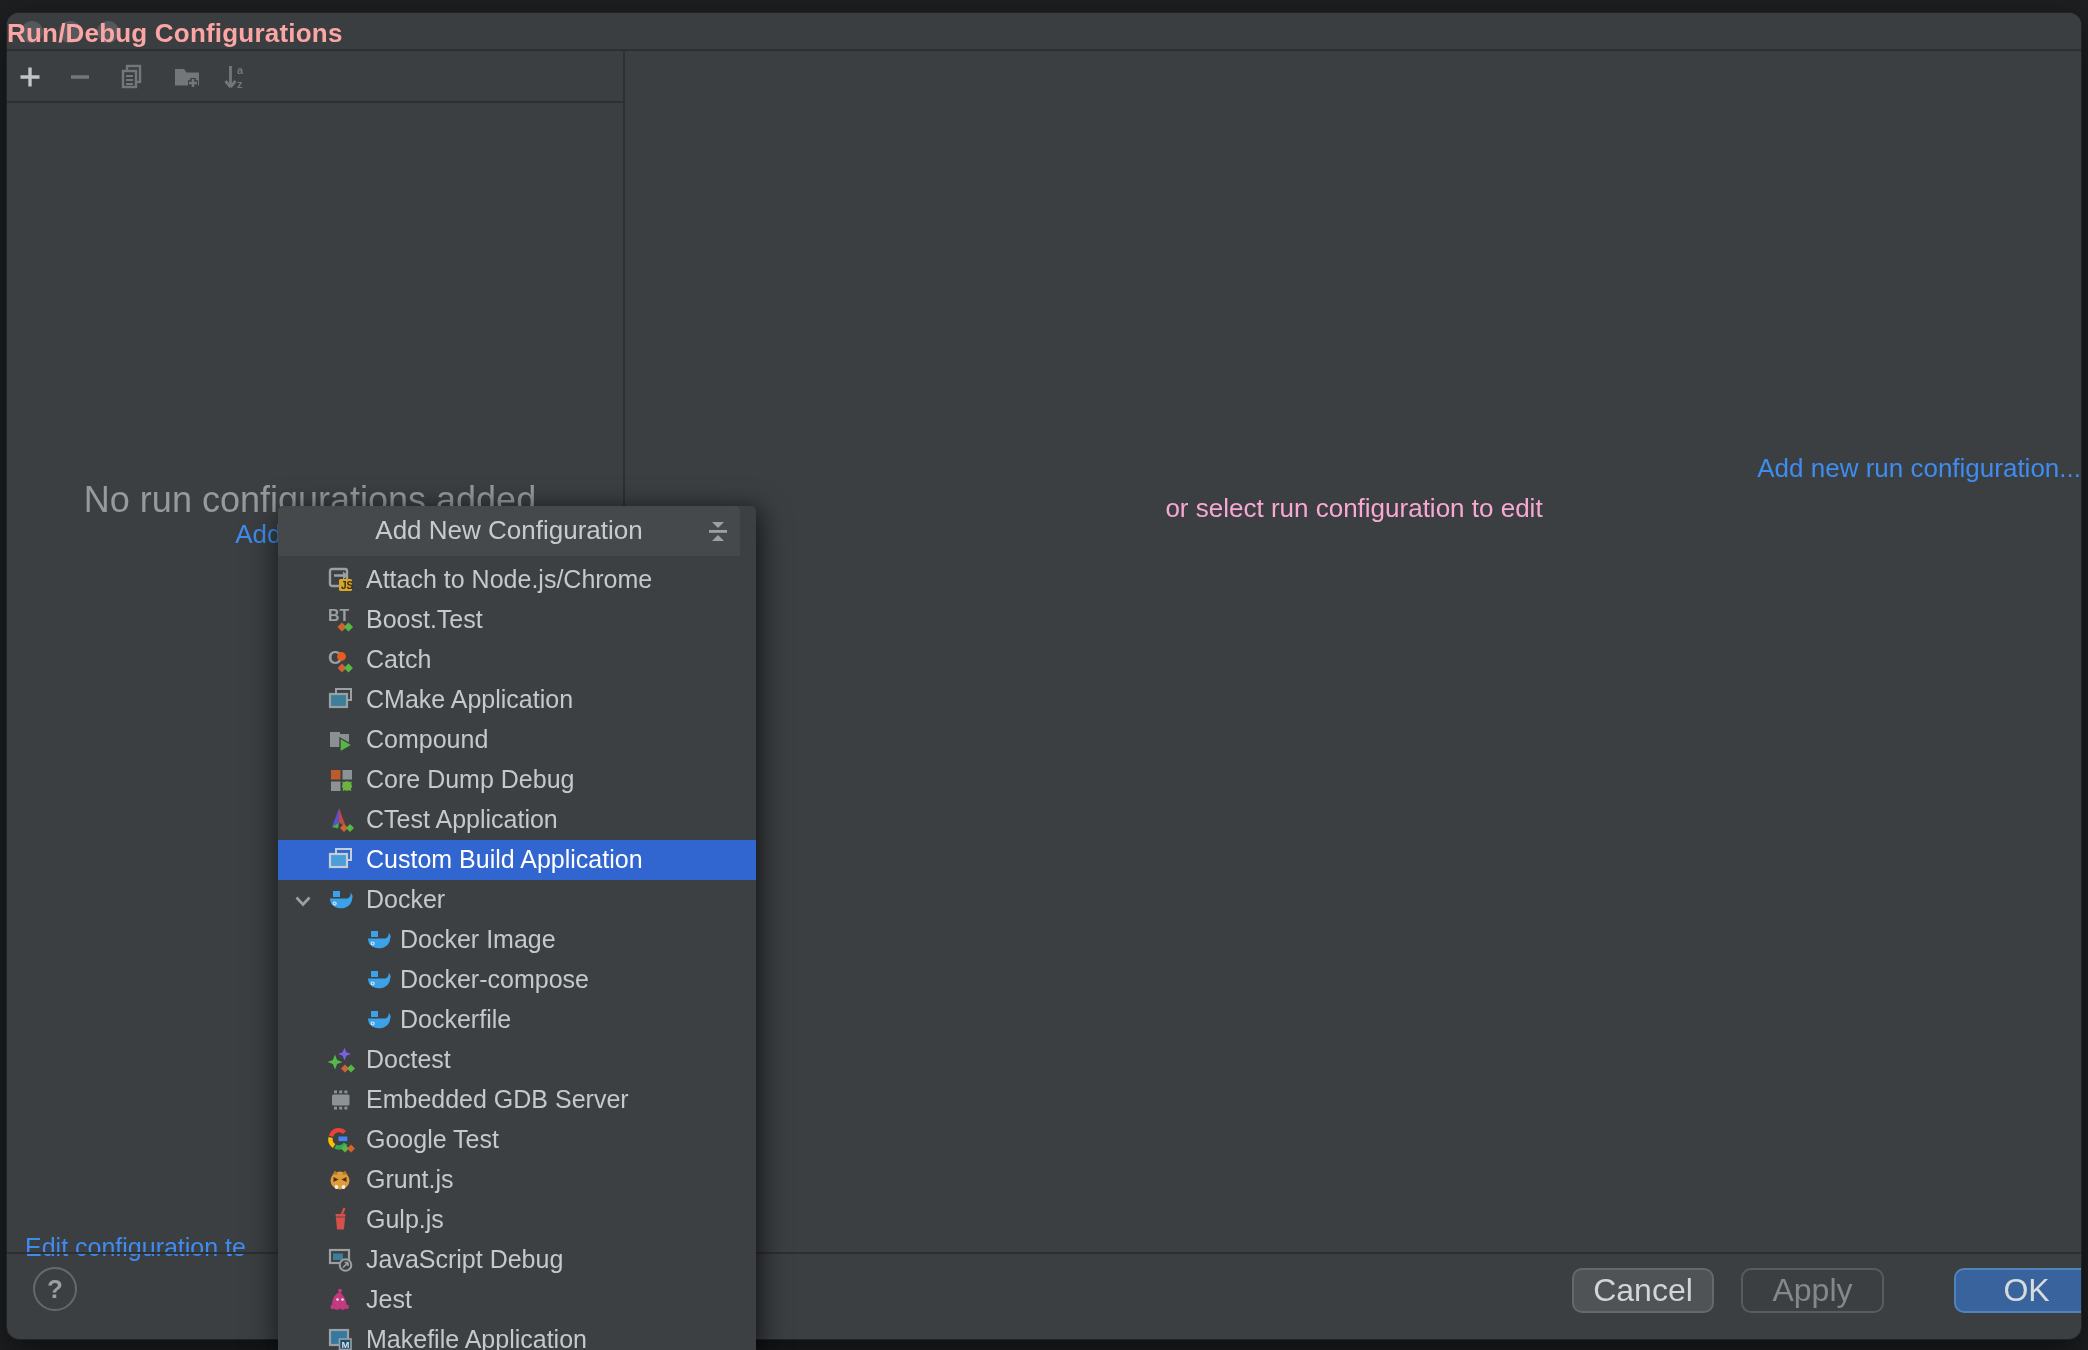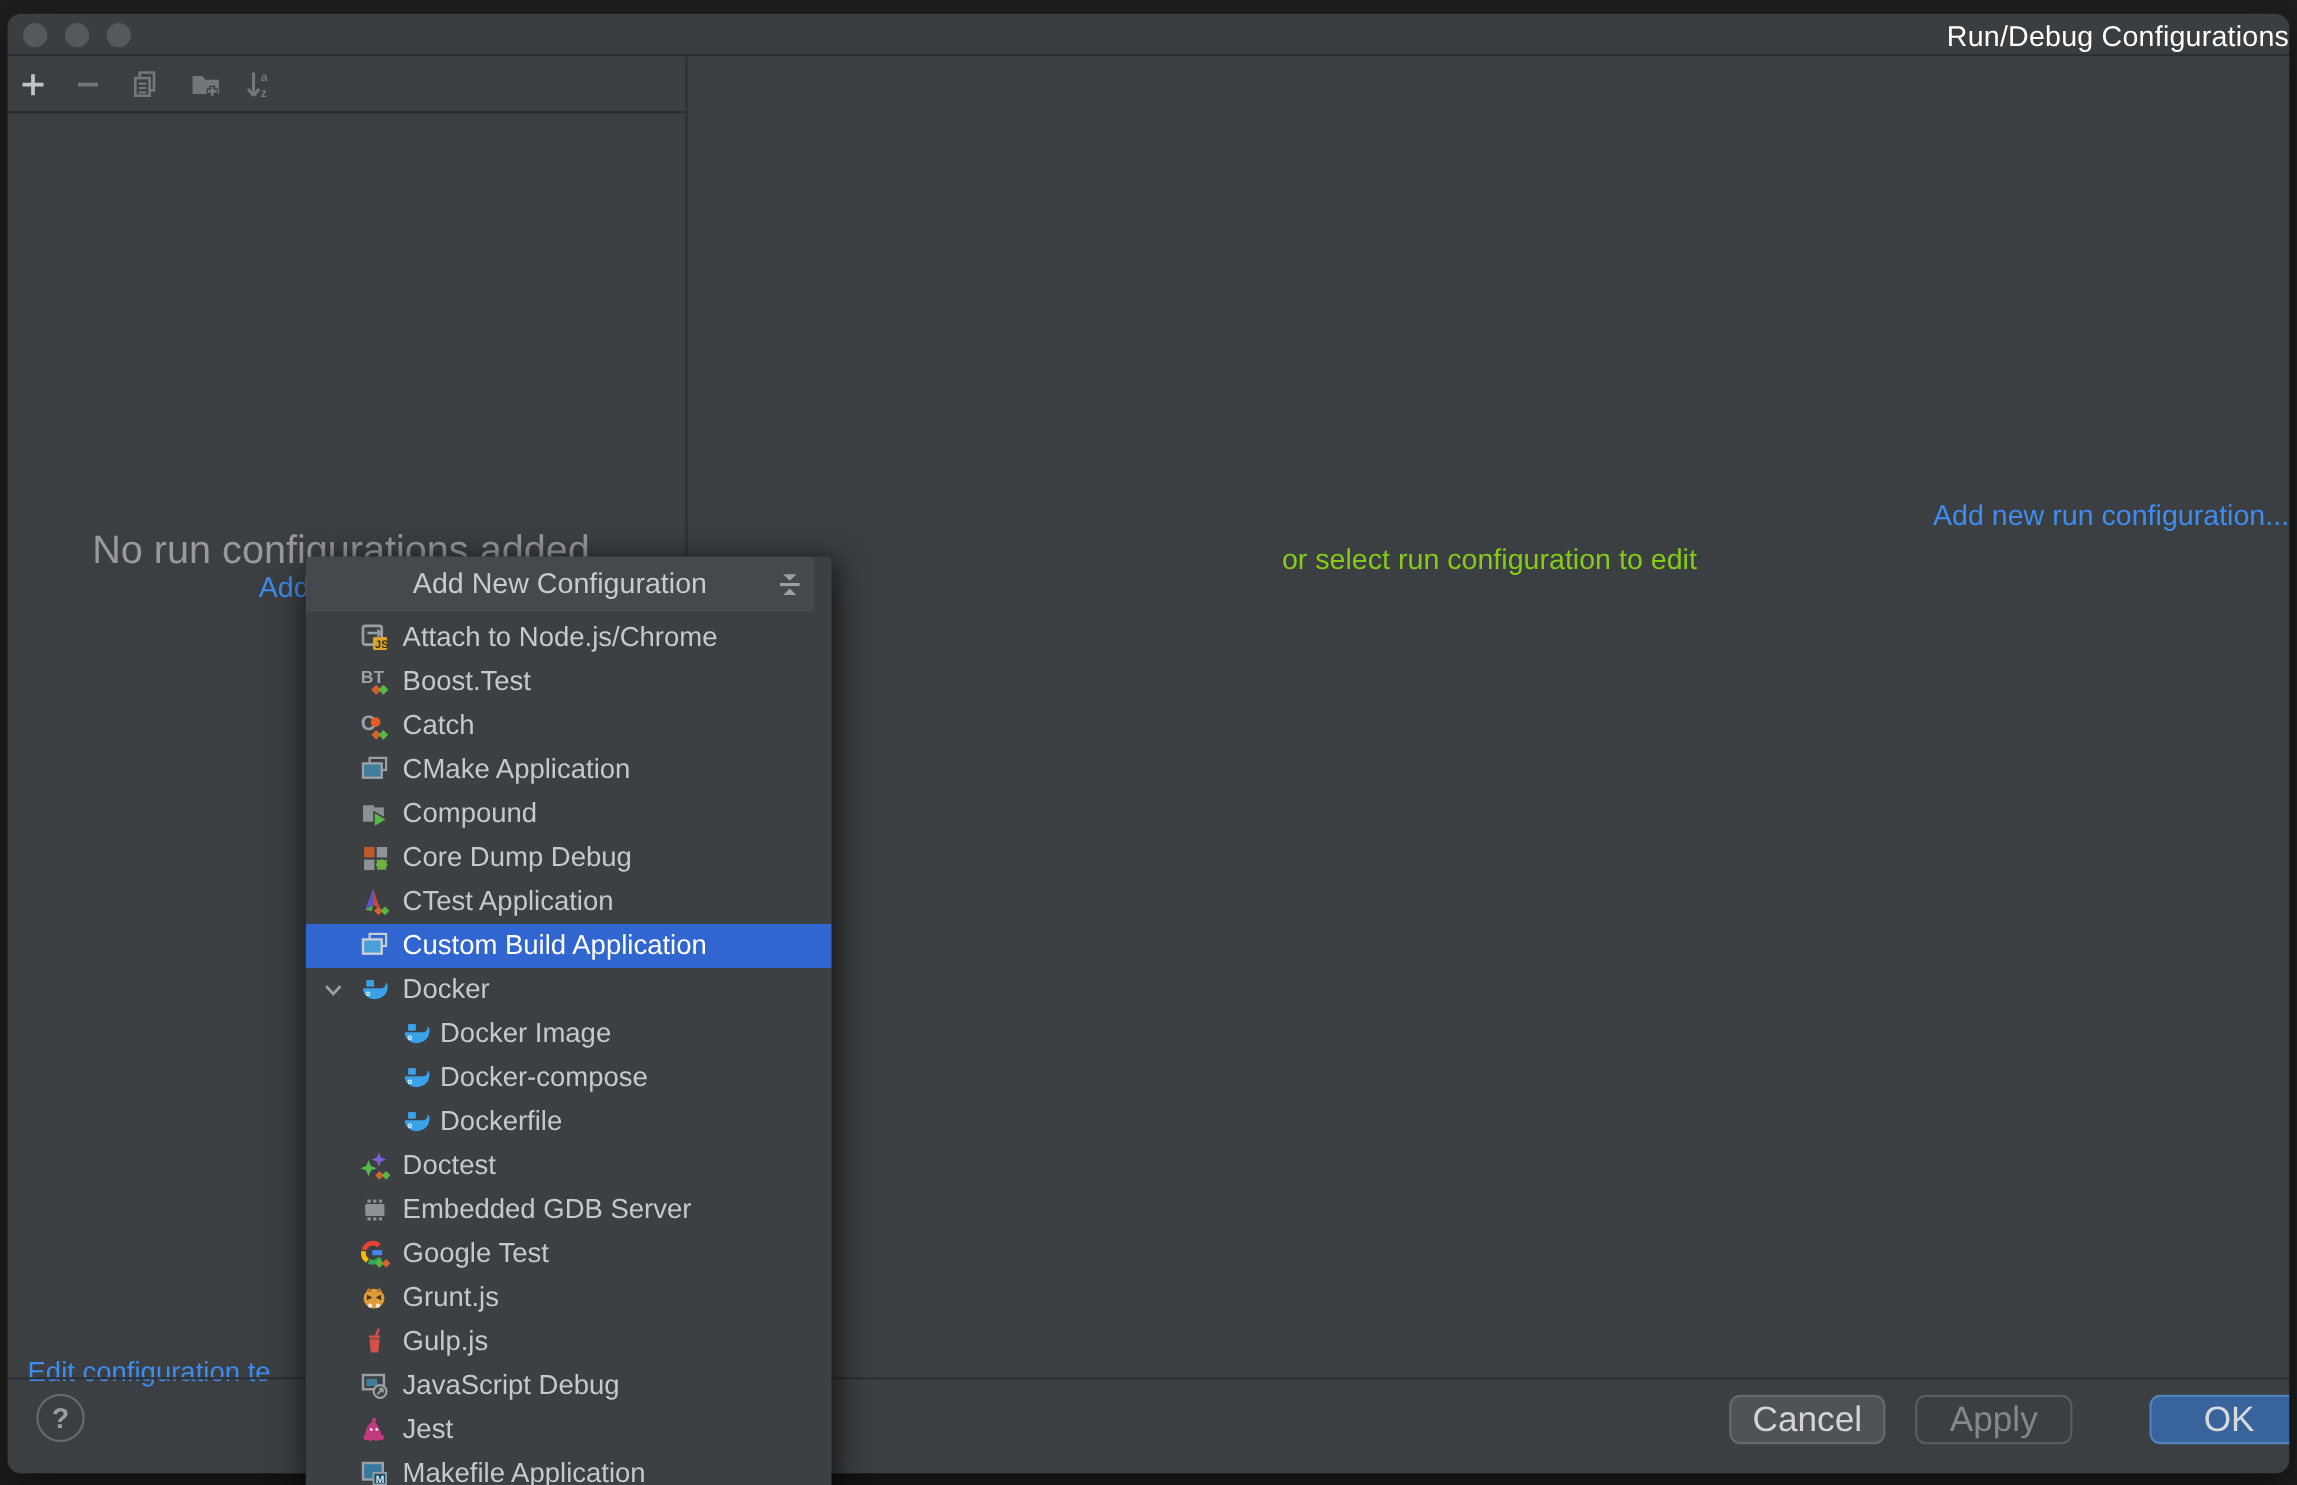--- a/index.html
+++ b/index.html
@@ -10,22 +10,22 @@
   
   .window { position:absolute; left:6px; top:12px; width:2076px; height:1328px;
             background:#3b3f42; border-radius:13px; border:1px solid #202224;
             box-shadow:inset 0 1px 0 #54585b, 0 14px 40px rgba(0,0,0,.55); overflow:hidden; }
 
   .titlebar { position:absolute; left:0; top:0; right:0; height:38px;
               background:#3a3e41; border-bottom:2px solid #2c2f31; }
   .traffic { position:absolute; top:8px; width:22px; height:22px; border-radius:50%;
              background:#56595c; }
   .t-close { left:14px; } .t-min { left:52px; } .t-zoom { left:90px; }
-  .win-title { position:absolute; left:0; right:0; top:5px; text-align:right;
-               font-size:26px; font-weight:normal; color:#ffffff; letter-spacing:.2px; }
+  .win-title { position:absolute; left:0; right:0; top:5px; text-align:left;
+               font-size:26px; font-weight:bold; color:#fca5a5; letter-spacing:.2px; }
 
   
   .left-panel { position:absolute; left:0; top:38px; width:618px; bottom:87px;
                 border-right:2px solid #2d3032; }
   .toolbar { position:absolute; left:0; top:0; right:0; height:52px;
              border-bottom:2px solid #2d3032; }
   .tb-btn { position:absolute; top:11px; width:30px; height:30px; }
   .tb-btn svg { width:30px; height:30px; display:block; }
 
   .empty-msg { position:absolute; left:0; right:0; top:428px; text-align:center;
@@ -35,21 +35,21 @@
   .addnew-link { color:#3f8cf0; cursor:pointer; }
   .addnew-kbd { color:#8d9093; }
   .edit-tpl { position:absolute; left:18px; top:1182px; font-size:25px; color:#3f8cf0;
               white-space:nowrap; cursor:pointer; }
 
   
   .right-panel { position:absolute; left:620px; right:0; top:38px; bottom:87px; }
   .rp-link { position:absolute; left:0; right:0; top:402px; text-align:right;
              font-size:26px; color:#3f8cf0; cursor:pointer; }
   .rp-hint { position:absolute; left:0; right:0; top:442px; text-align:center;
-             font-size:26px; color:#84cc16; }
+             font-size:26px; color:#f9a8d4; }
 
   
   .footer { position:absolute; left:0; right:0; bottom:0; height:87px;
             border-top:2px solid #2d3032; }
   .help-btn { position:absolute; left:26px; top:13px; width:44px; height:44px;
               border-radius:50%; border:2px solid #66696c; color:#9b9ea1;
               font-size:26px; font-weight:bold; text-align:center; line-height:40px;
               cursor:pointer; }
   .btn { position:absolute; top:14px; height:45px; border-radius:10px; font-size:32px;
          text-align:center; line-height:41px; cursor:pointer;

